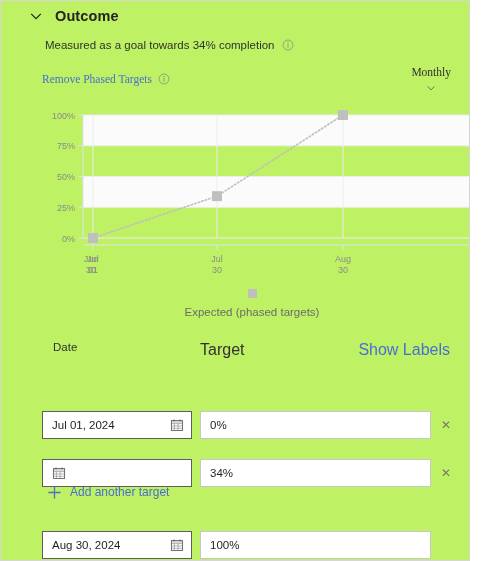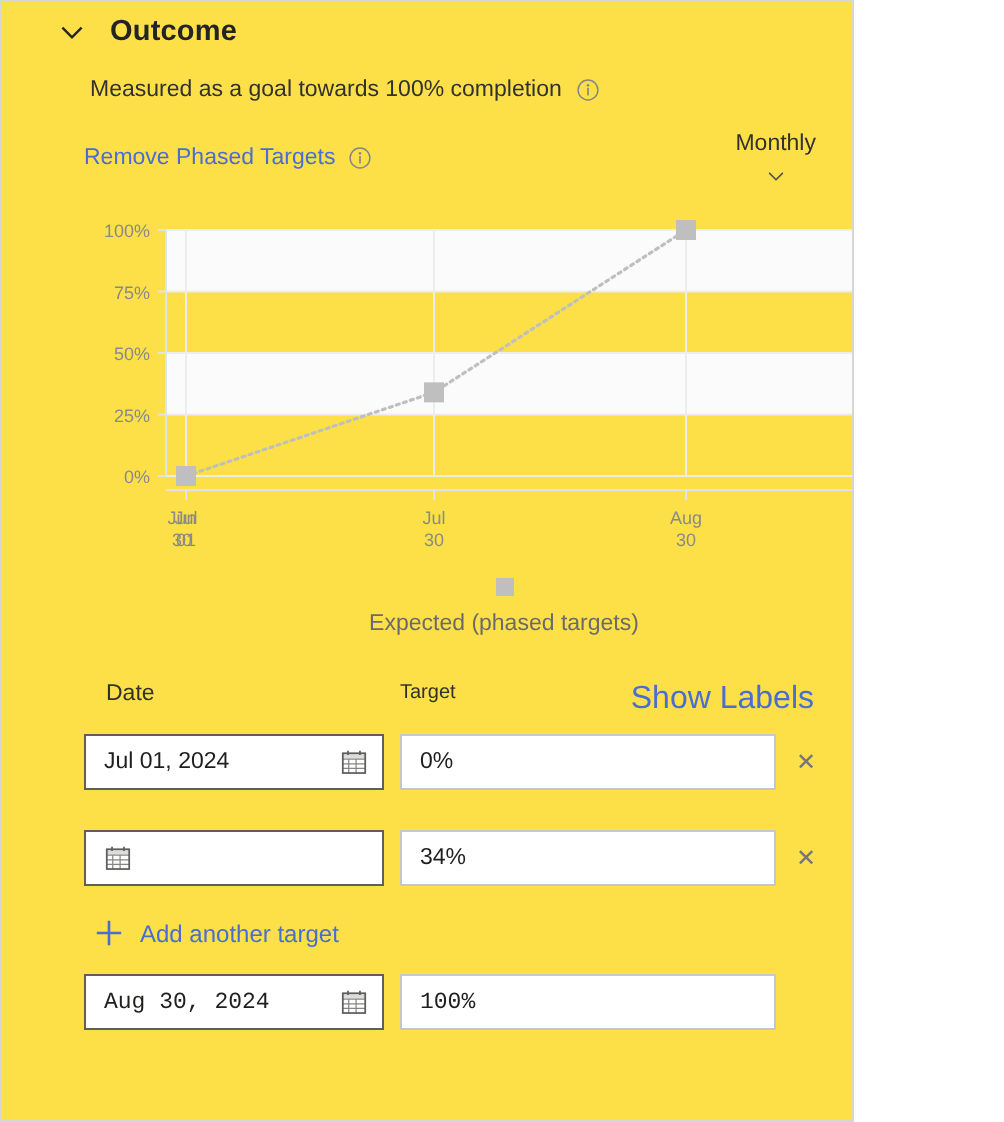--- a/index.html
+++ b/index.html
@@ -6,23 +6,23 @@
     margin: 0;
     padding: 0;
     background: #ffffff;
   }
   body {
     font-family: "Liberation Sans", sans-serif;
     -webkit-font-smoothing: antialiased;
   }
   #app {
     position: relative;
-    width: 427px;
+    width: 470px;
     height: 561px;
-    background: #fde047;
+    background: #bef264;
     border: 1px solid #d6d6d6;
     box-sizing: border-box;
     overflow: hidden;
   }
 
   
   .section-header {
     position: absolute;
     left: 28px;
     top: 4px;
@@ -65,20 +65,21 @@
   }
 
   .link-row {
     position: absolute;
     left: 41px;
     top: 70px;
     right: 18px;
     display: flex;
     align-items: center;
     height: 16px;
+    font-family: Liberation Serif, serif;
   }
   .remove-link {
     font-size: 11.5px;
     color: #4a6dd2;
     cursor: pointer;
   }
   .remove-link-wrap {
     display: flex;
     align-items: center;
     gap: 6px;
@@ -145,37 +146,38 @@
     left: 0;
     top: 0;
     font-size: 11.5px;
     color: #323130;
     padding-left: 11px;
   }
   .col-target-head {
     position: absolute;
     left: 158px;
     top: 0;
-    font-size: 10px;
+    font-size: 16px;
     color: #323130;
   }
   .show-labels-link {
     position: absolute;
     right: 5px;
     top: 0;
     font-size: 16px;
     color: #4a6dd2;
     cursor: pointer;
   }
 
   .target-row {
     position: absolute;
     left: 41px;
     right: 14px;
     height: 28px;
+    margin-top: 44px;
   }
   .date-field {
     position: absolute;
     left: 0;
     top: 0;
     width: 150px;
     height: 28px;
     box-sizing: border-box;
     border: 1px solid #605e5c;
     background: #ffffff;
@@ -222,23 +224,22 @@
     align-items: center;
     justify-content: center;
     font-size: 12px;
     color: #767676;
     cursor: pointer;
   }
 
   .add-row {
     position: absolute;
     left: 46px;
-    top: 458px;
-    display: flex;
-    align-items: center;
+    top: 484px;
+    display: flex;
     gap: 8px;
     cursor: pointer;
   }
   .plus-icon {
     width: 15px;
     height: 15px;
     display: block;
     color: #4a6dd2;
   }
   .add-label {
@@ -254,21 +255,21 @@
   <div class="section-header">
     <span>
       <svg class="chevron-expand" viewBox="0 0 16 16" fill="none" aria-hidden="true">
         <path d="M2.5 5.5 L8 11 L13.5 5.5" stroke="currentColor" stroke-width="1.4" fill="none"></path>
       </svg>
     </span>
     <span class="section-title">Outcome</span>
   </div>
 
   <div class="subtitle-row">
-    <span class="subtitle-text">Measured as a goal towards 100% completion</span>
+    <span class="subtitle-text">Measured as a goal towards 34% completion</span>
     <span>
       <svg class="info-icon" viewBox="0 0 16 16" aria-hidden="true">
         <circle cx="8" cy="8" r="6.6" fill="none" stroke="currentColor" stroke-width="1"></circle>
         <circle cx="8" cy="4.9" r=".85" fill="currentColor"></circle>
         <rect x="7.45" y="6.6" width="1.1" height="5" fill="currentColor"></rect>
       </svg>
     </span>
   </div>
 
   <div class="link-row">
@@ -382,21 +383,21 @@
 
   <div class="add-row">
     <span>
       <svg class="plus-icon" viewBox="0 0 16 16" aria-hidden="true">
         <path d="M8 1.5v13M1.5 8h13" stroke="currentColor" stroke-width="1.4"></path>
       </svg>
     </span>
     <span class="add-label">Add another target</span>
   </div>
 
-  <div class="target-row" style="top:486px;font-family:Liberation Mono, monospace;">
+  <div class="target-row" style="top:486px;">
     <div class="date-field">
       <span class="date-value">Aug 30, 2024</span>
       <span>
         <svg class="calendar-icon" viewBox="0 0 16 16" aria-hidden="true">
           <rect x="1.6" y="3" width="12.8" height="11.3" fill="none" stroke="currentColor" stroke-width="1"></rect>
           <rect x="1.6" y="3" width="12.8" height="2.9" fill="currentColor" opacity=".22"></rect>
           <path d="M4.6 1.6v2.4M11.4 1.6v2.4" stroke="currentColor" stroke-width="1"></path>
           <path d="M1.6 6.4h12.8M1.6 9.1h12.8M1.6 11.7h12.8M5 6.4v7.9M9.2 6.4v7.9" stroke="currentColor" stroke-width=".7" opacity=".75"></path>
         </svg>
       </span>

